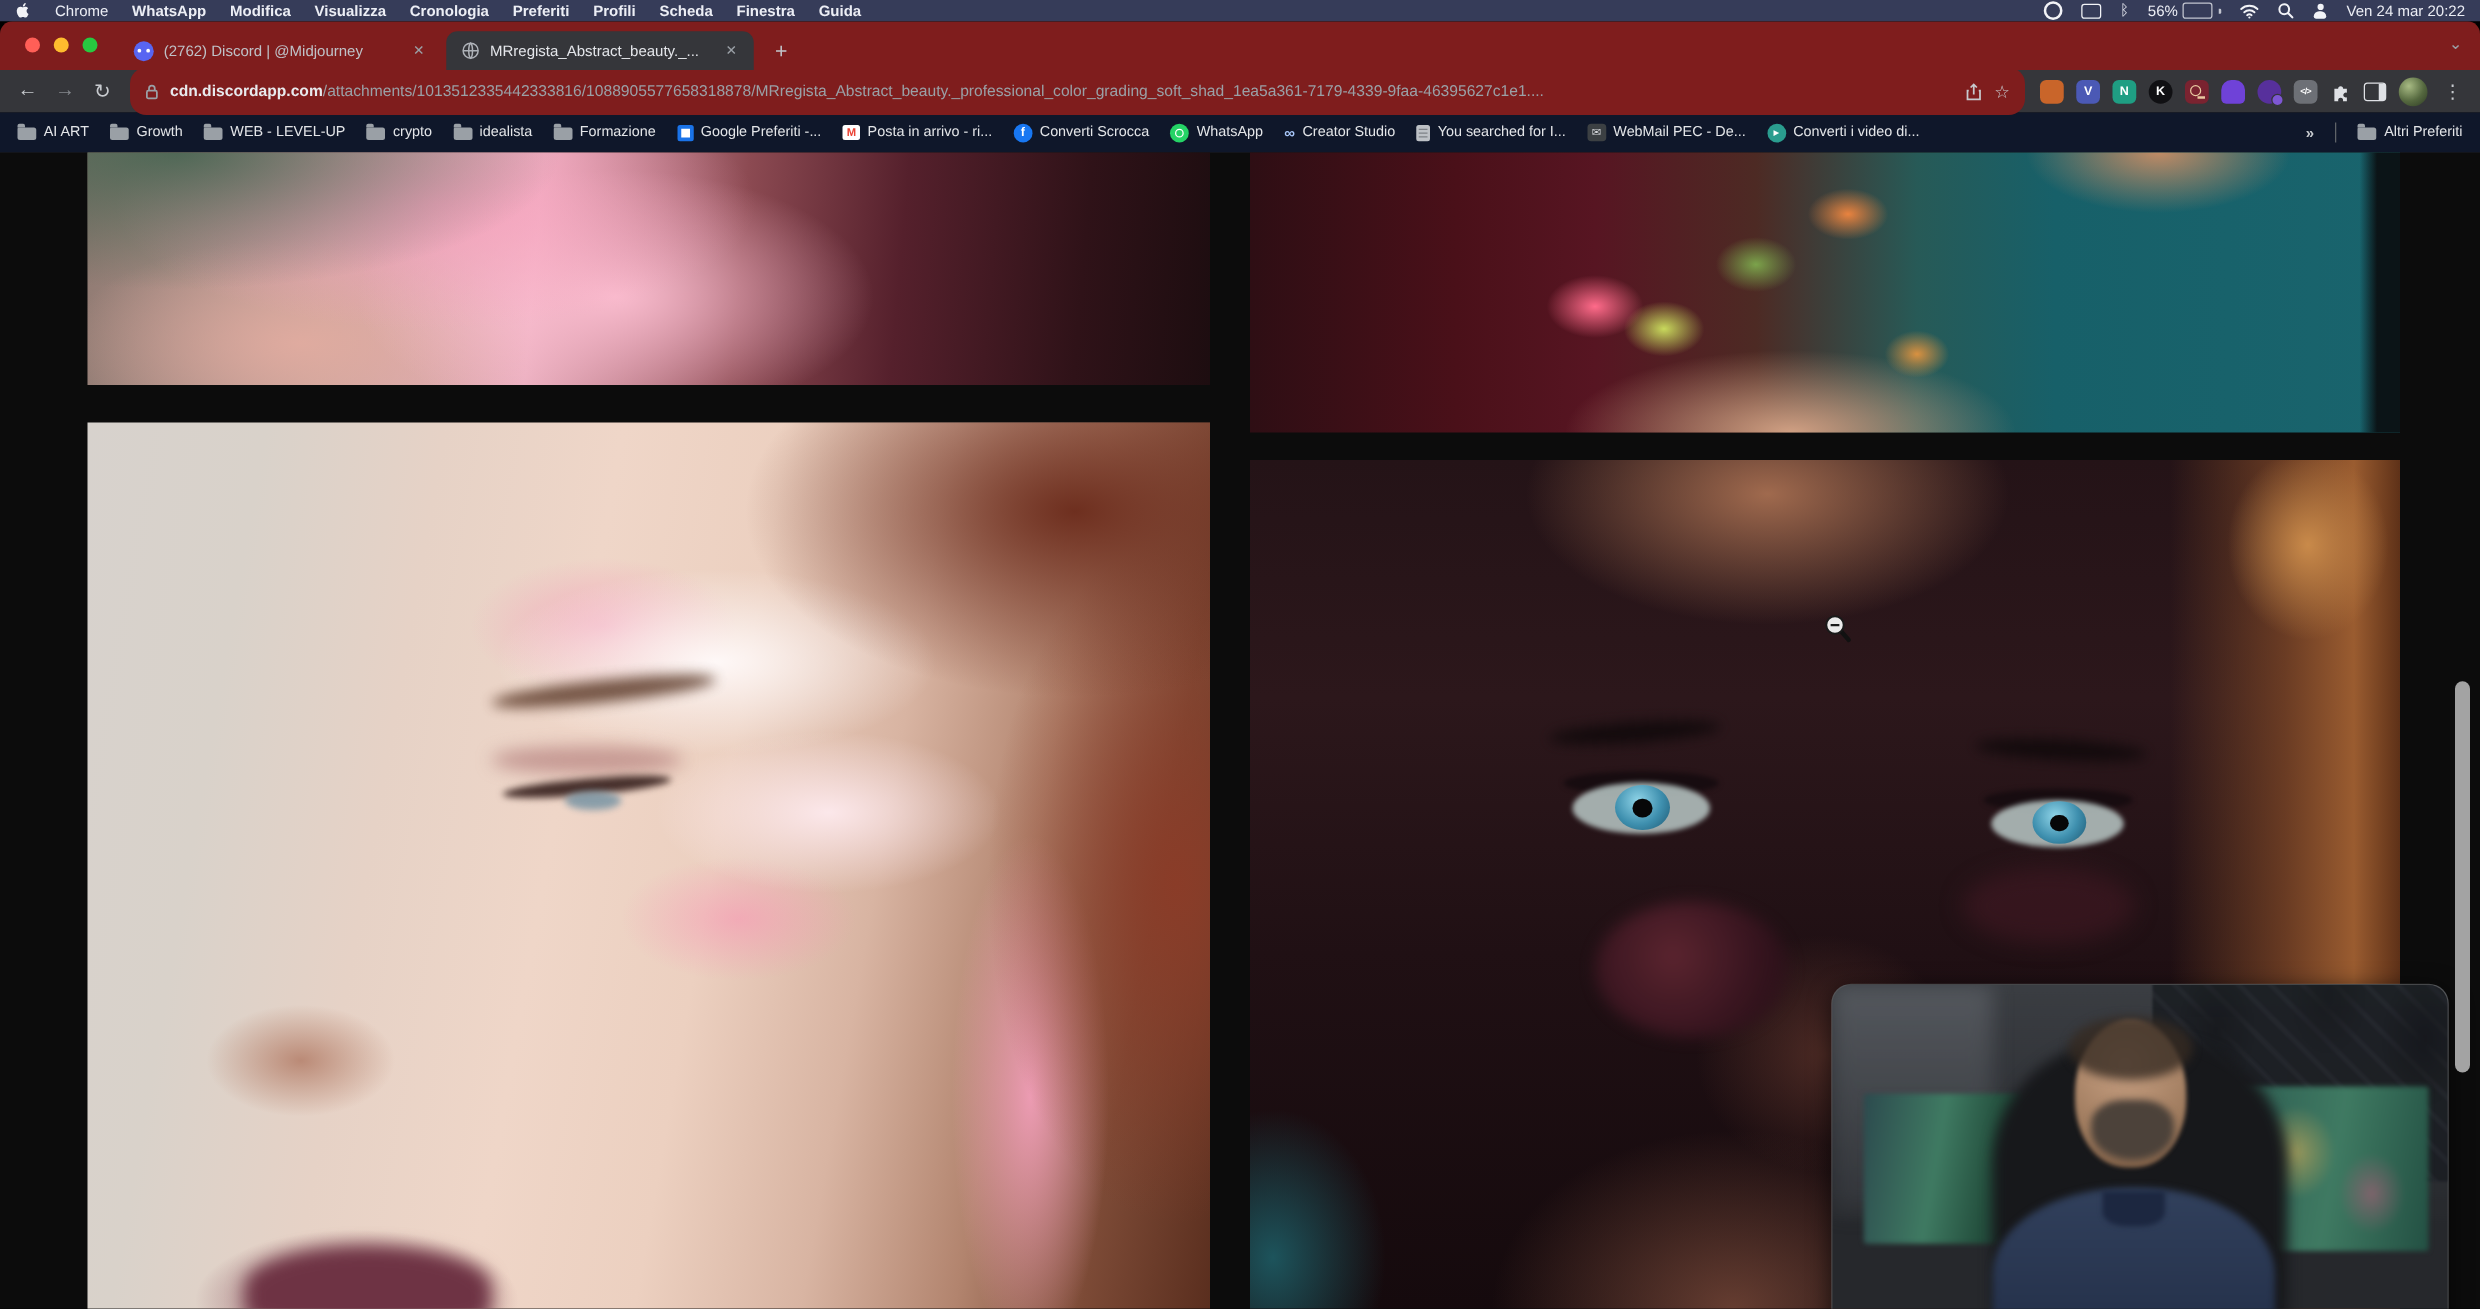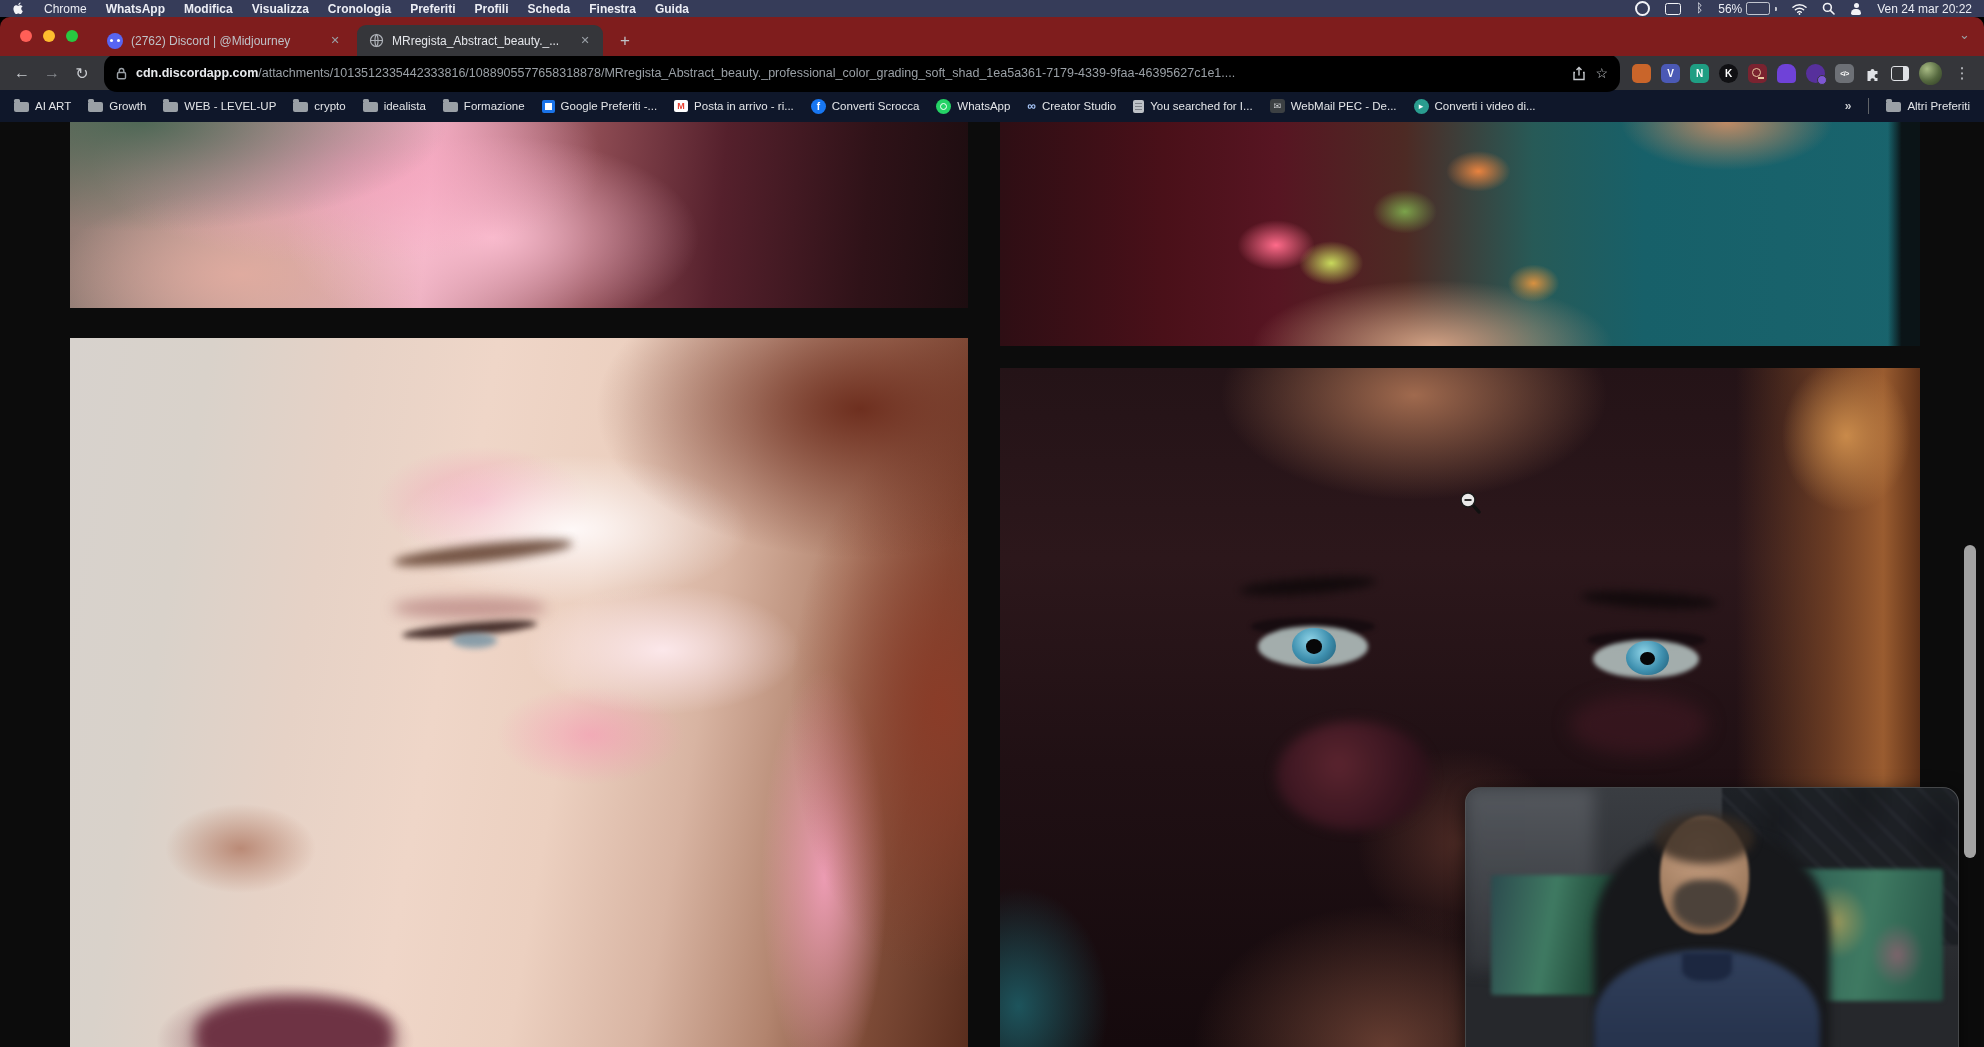--- a/index.html
+++ b/index.html
@@ -47,21 +47,21 @@
   .fav-globe{width:15px;height:15px;flex:none}
   .fav-globe svg{width:15px;height:15px;stroke:#aeb2b8;fill:none;stroke-width:1.2}
   .newtab{position:absolute;left:612px;top:11px;width:26px;height:26px;display:grid;place-items:center;
           color:#c0c3c8;font-size:17px;font-weight:400;border-radius:50%}
   .strip-chevron{position:absolute;right:14px;top:10px;color:#9aa0a6;font-size:13px}
 
   
   .toolbar{height:34px;background:#35363a;display:flex;align-items:center;padding:0 8px;gap:2px}
   .navbtn{width:28px;height:28px;display:grid;place-items:center;color:#c7cace;font-size:16px;border-radius:50%;flex:none}
   .navbtn.dim{color:#85888d}
-  .addressbar{flex:1;height:38px;background:#000000;border-radius:13px;display:flex;align-items:center;
+  .addressbar{flex:1;height:38px;background:#7f1d1d;border-radius:13px;display:flex;align-items:center;
               gap:9px;padding:0 12px;margin:0 6px;min-width:0}
   .lock{flex:none;display:flex}
   .lock svg{width:11px;height:13px;stroke:#9aa0a6;fill:none;stroke-width:1.4}
   .urltext{flex:1;min-width:0;overflow:hidden;white-space:nowrap;font-size:12.5px}
   .urltext .dom{color:#e8eaed;font-weight:700}
   .urltext .path{color:#9aa0a6}
   .share-ic{flex:none;display:flex}
   .share-ic svg{width:14px;height:15px;stroke:#c7cace;fill:none;stroke-width:1.4}
   .star{flex:none;color:#c7cace;font-size:14px}
   .extrow{display:flex;align-items:center;gap:10px;margin:0 4px;flex:none}

